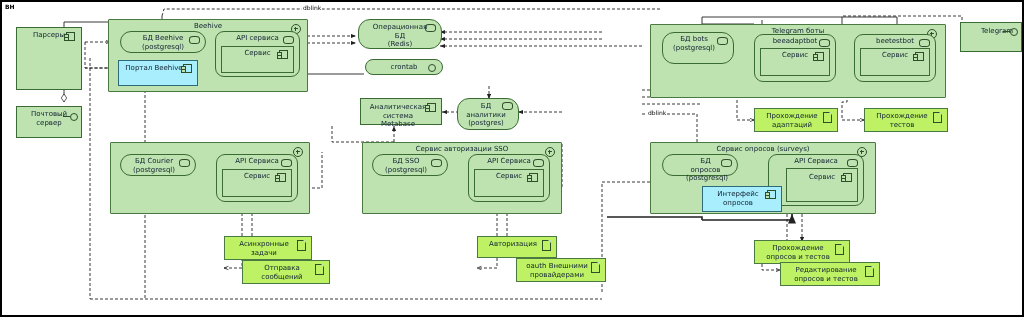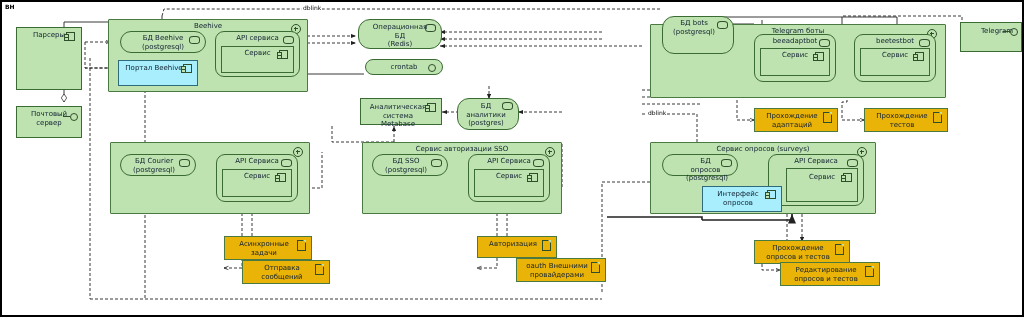--- a/index.html
+++ b/index.html
@@ -30,21 +30,21 @@
   }
   .pkg{
     background:#bfe3b0;
     border:1px solid #4a7a42;
     border-radius:1px;
   }
   .pkg > .lbl{padding-top:2px;}
   .rounded{border-radius:12px;}
   .rounded-lg{border-radius:9px;}
   .cyan{background:#a8eefc;border:1px solid #2e6b7a;}
-  .artifact{background:#eab308;border:1px solid #4a7a42;}
+  .artifact{background:#bef264;border:1px solid #4a7a42;}
   .icon{
     position:absolute;
     pointer-events:none;
   }
   
   .ico-component{
     width:7px;height:7px;
     border:1px solid #2f4f2a;
     background:transparent;
   }
@@ -335,21 +335,21 @@
   <div class="node artifact" style="left:514px;top:256px;width:90px;height:24px;">
     <span class="lbl" style="padding:3px 12px 0 4px;">oauth Внешними
 провайдерами</span>
     <span class="icon ico-doc" style="right:5px;top:3px;"></span>
   </div>
 
   <div class="node pkg" style="left:648px;top:22px;width:296px;height:74px;">
     <span class="lbl">Telegram боты</span>
     <span class="icon ico-pkg" style="right:8px;top:4px;"></span>
   </div>
-  <div class="node rounded" style="left:660px;top:14px;width:72px;height:38px;">
+  <div class="node rounded" style="left:660px;top:30px;width:72px;height:32px;">
     <span class="lbl" style="padding:2px 12px 0 4px;">БД bots
 (postgresql)</span>
     <span class="icon ico-db" style="right:5px;top:4px;"></span>
   </div>
   <div class="node rounded-lg" style="left:752px;top:32px;width:82px;height:48px;">
     <span class="lbl" style="padding-top:2px;">beeadaptbot</span>
     <span class="icon ico-db" style="right:5px;top:4px;"></span>
   </div>
   <div class="node" style="left:758px;top:46px;width:70px;height:28px;">
     <span class="lbl" style="padding-top:2px;">Сервис</span>

